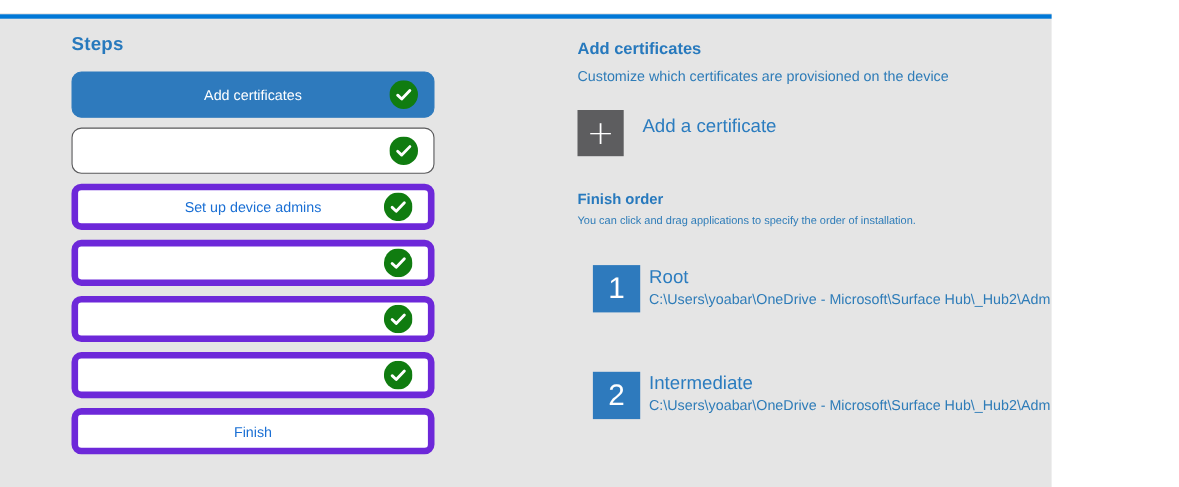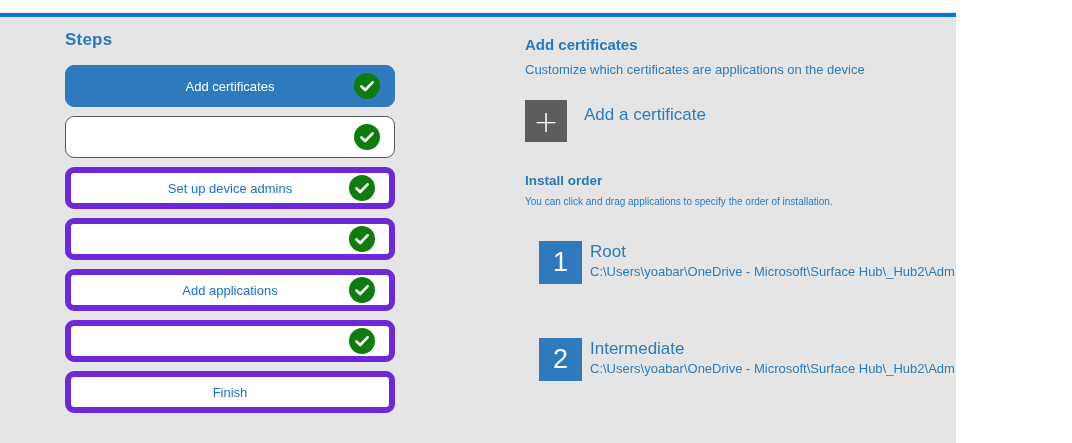--- a/index.html
+++ b/index.html
@@ -113,21 +113,20 @@
     <div class="step blue">
       <span class="check">
         <svg width="26" height="26" viewBox="0 0 26 26">
             <circle cx="13" cy="13" r="13" fill="#107c10"></circle>
             <path d="M7.5 13.5 L11.2 17 L18.6 9.3" stroke="#ffffff" stroke-width="2.6" fill="none" stroke-linecap="round" stroke-linejoin="round"></path>
           </svg>
       </span>
     </div>
 
     <div class="step blue">
-      <span class="step-label">Add applications</span>
       <span class="check">
         <svg width="26" height="26" viewBox="0 0 26 26">
             <circle cx="13" cy="13" r="13" fill="#107c10"></circle>
             <path d="M7.5 13.5 L11.2 17 L18.6 9.3" stroke="#ffffff" stroke-width="2.6" fill="none" stroke-linecap="round" stroke-linejoin="round"></path>
           </svg>
       </span>
     </div>
 
     <div class="step blue">
       <span class="check">
@@ -138,30 +137,30 @@
       </span>
     </div>
 
     <div class="step blue">
       <span class="step-label">Finish</span>
     </div>
   </div>
 
   <div class="content">
     <h3 class="content-title">Add certificates</h3>
-    <p class="content-subtitle">Customize which certificates are applications on the device</p>
+    <p class="content-subtitle">Customize which certificates are provisioned on the device</p>
 
     <div class="add-row">
       <button class="plus-btn">
         <span class="plus-glyph">+</span>
       </button>
       <span class="add-label">Add a certificate</span>
     </div>
 
-    <h4 class="install-title">Install order</h4>
+    <h4 class="install-title">Finish order</h4>
     <p class="install-desc">You can click and drag applications to specify the order of installation.</p>
 
     <div class="install-list">
 
       <div class="install-item">
         <div class="num-badge">1</div>
         <div class="item-text">
           <div class="item-name">Root</div>
           <div class="item-path">C:\Users\yoabar\OneDrive - Microsoft\Surface Hub\_Hub2\Adm</div>
         </div>

